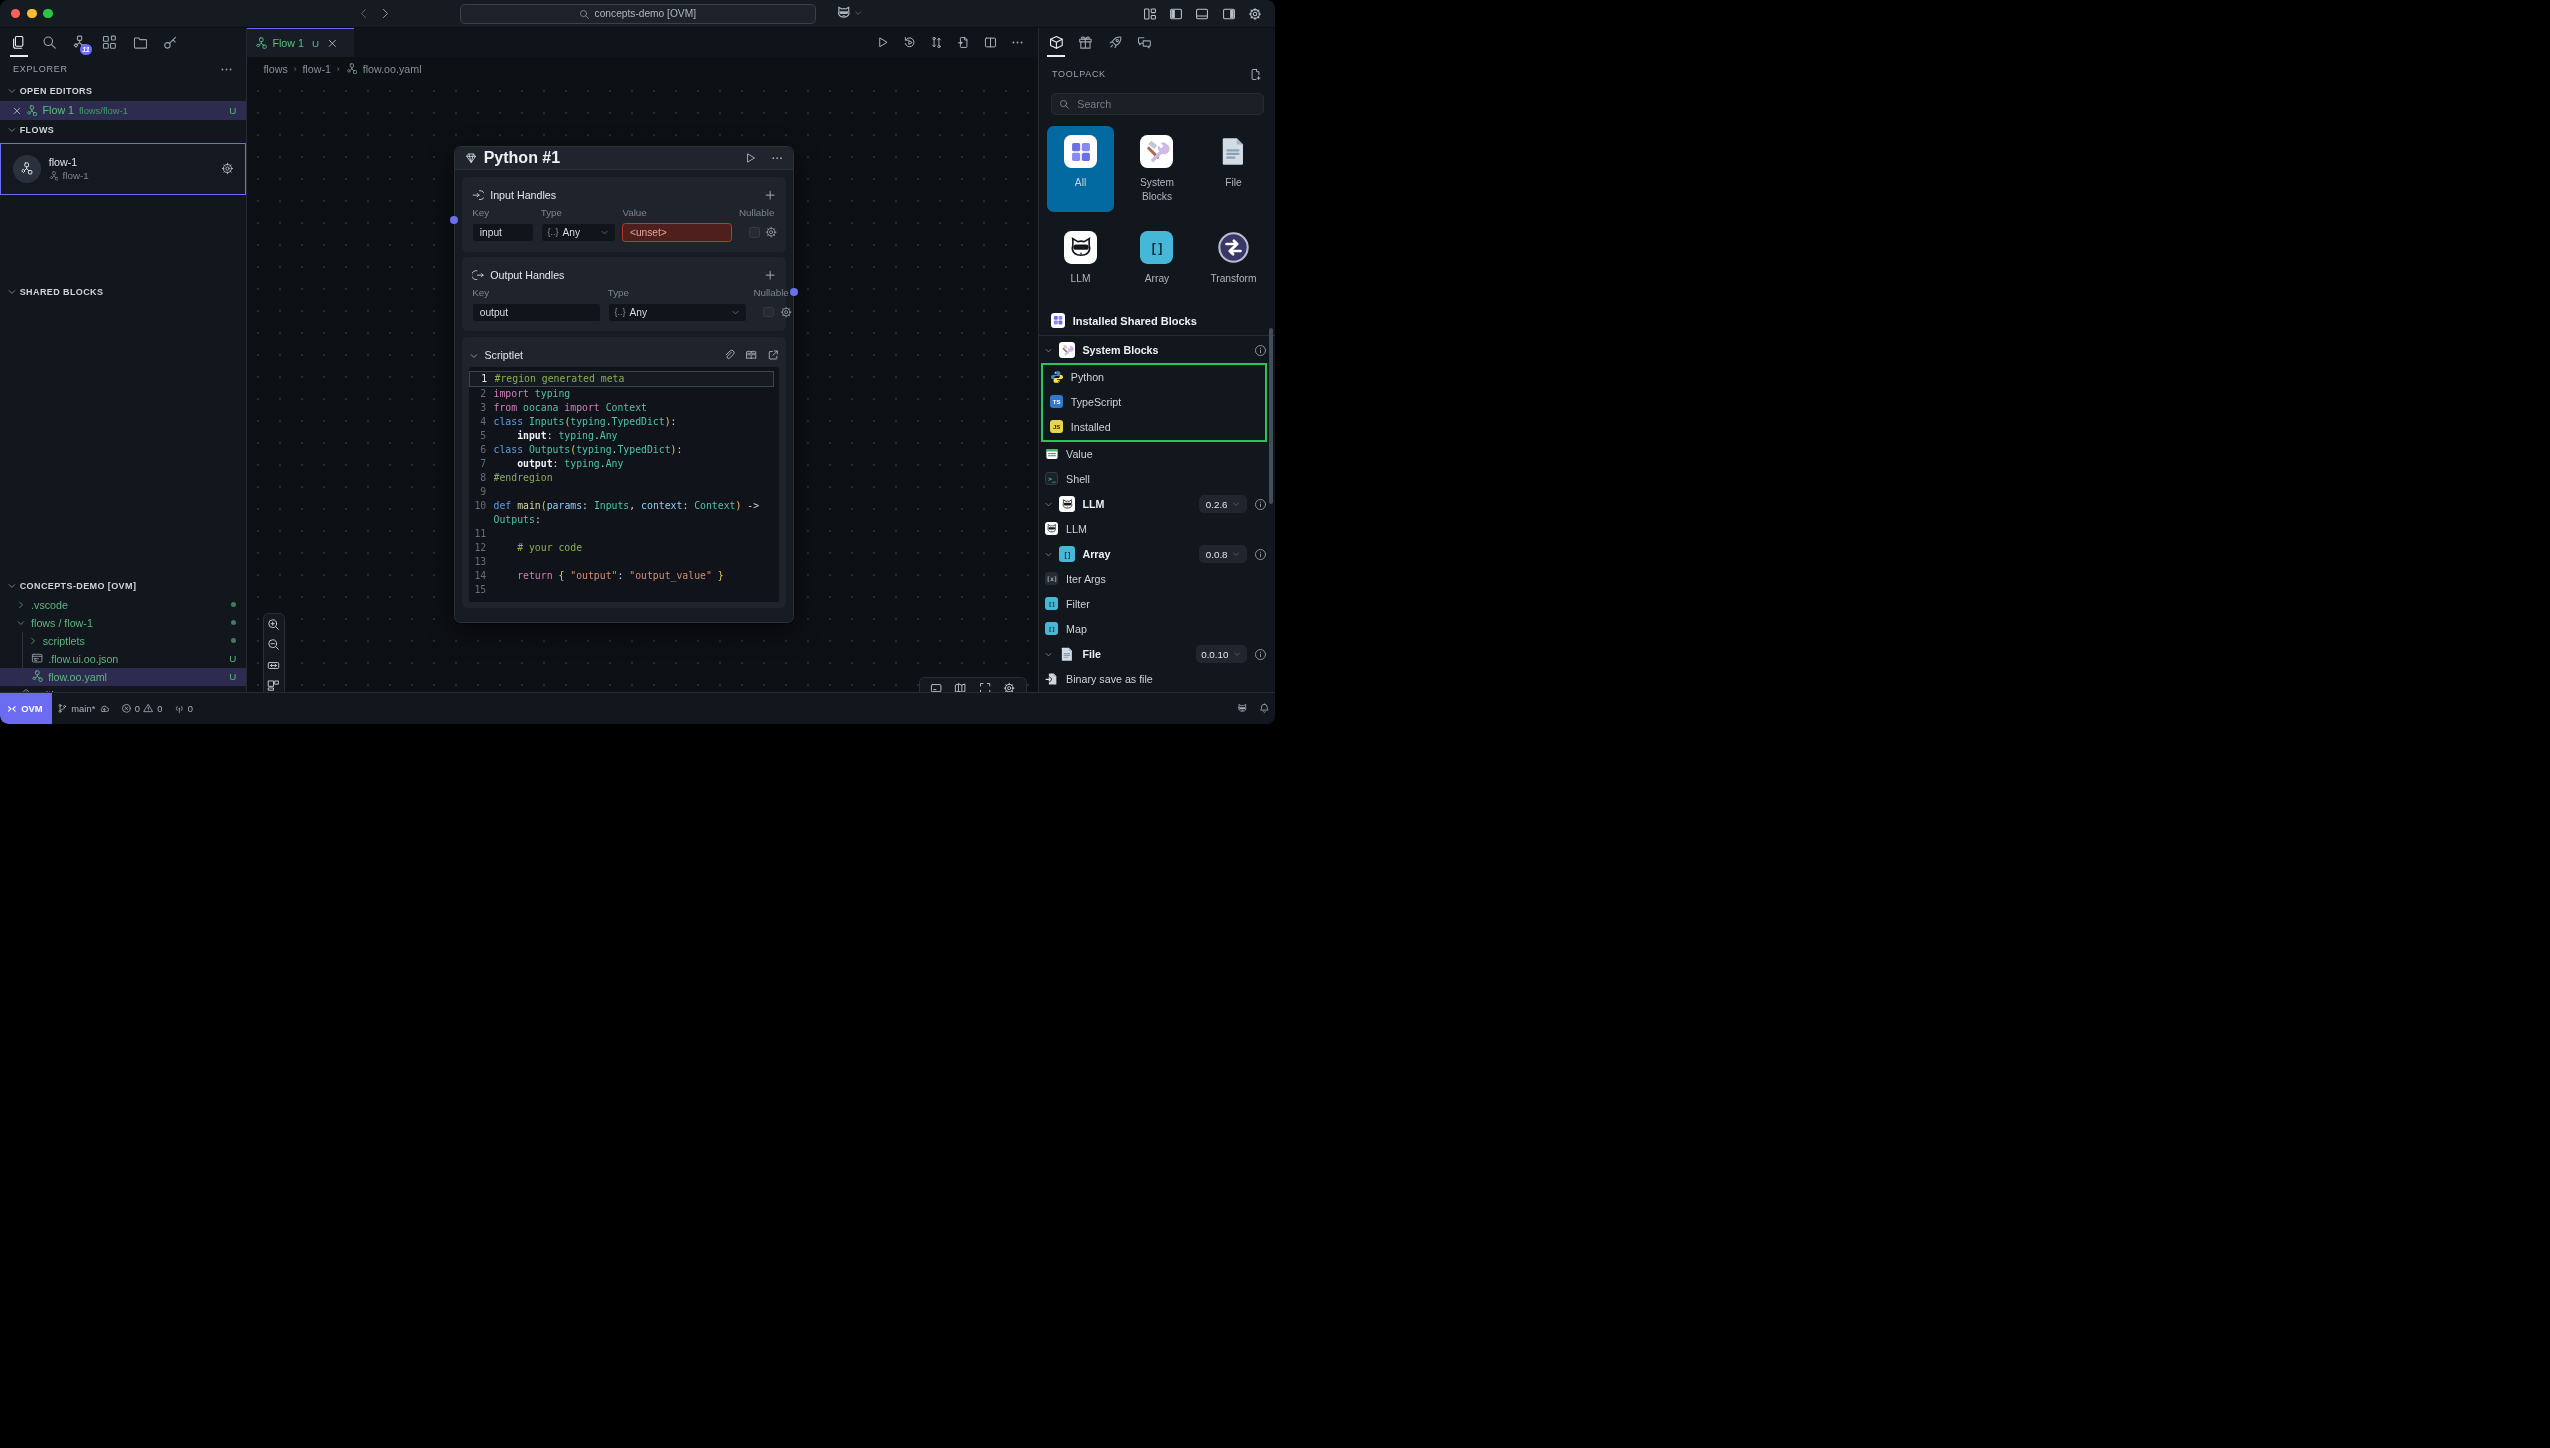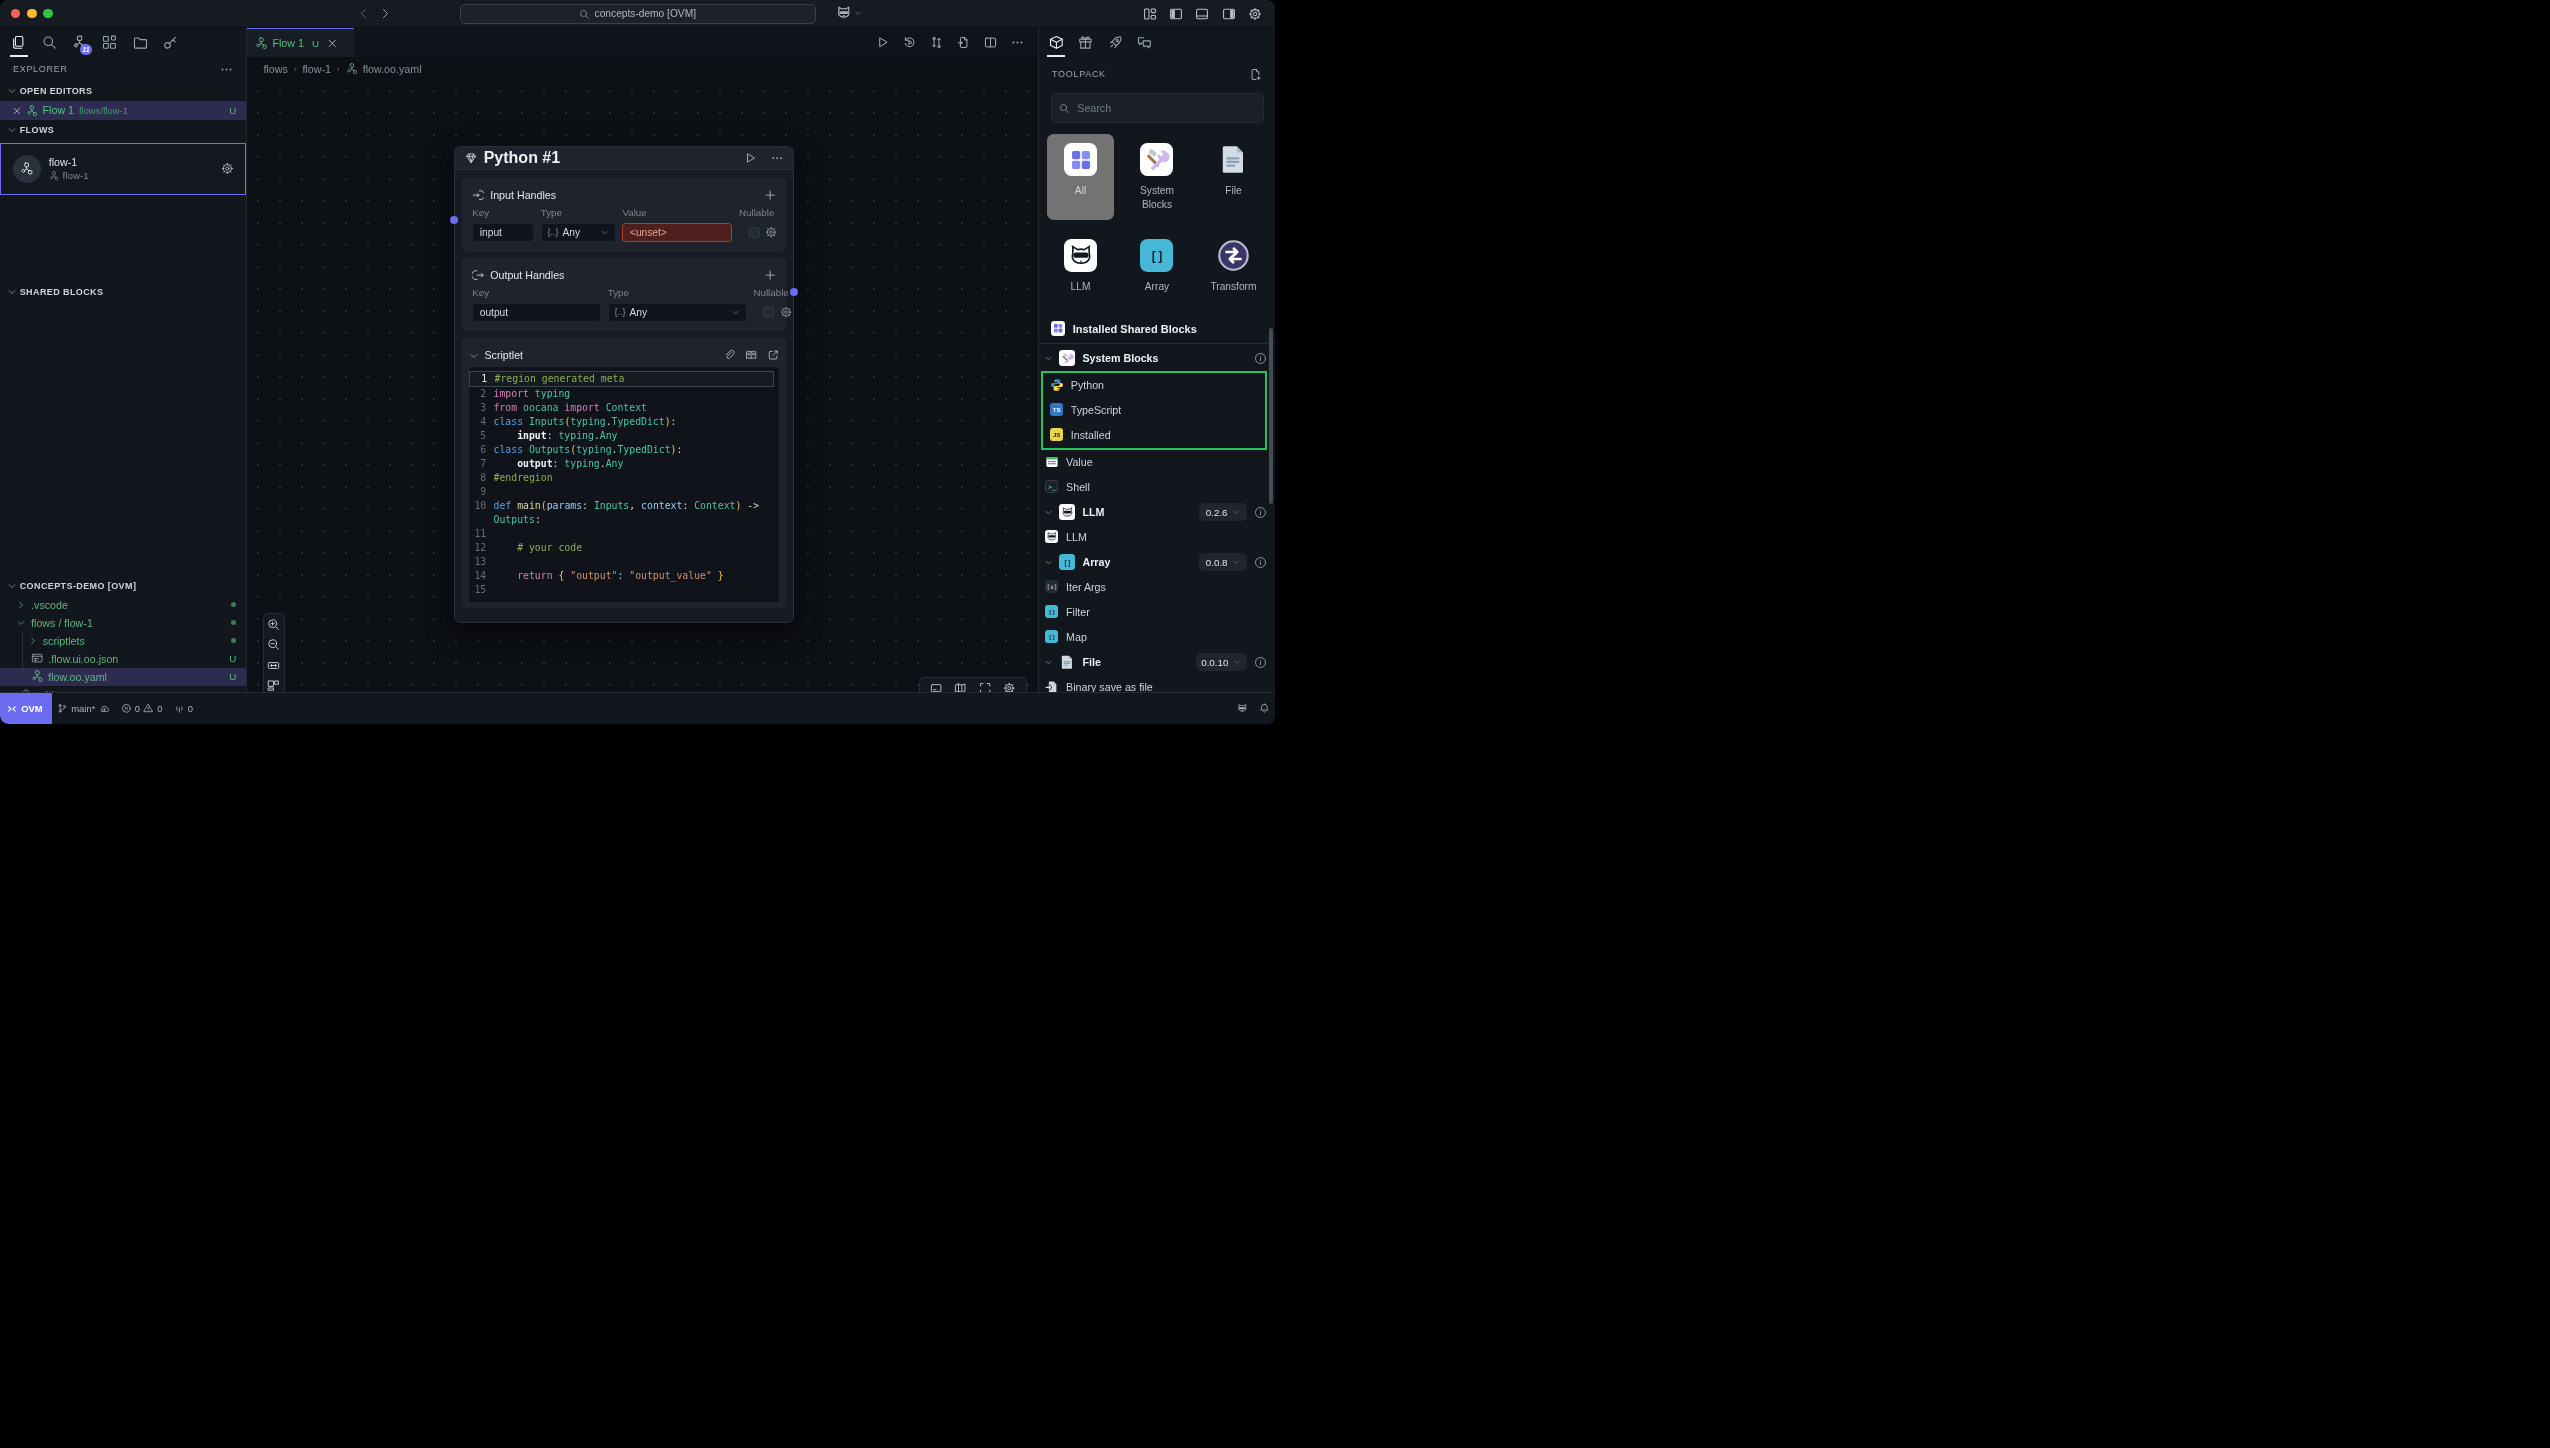--- a/index.html
+++ b/index.html
@@ -125,27 +125,27 @@
   .zoombar{position:absolute;left:15.6px;top:556px;width:22px;background:#14181f;border:0.8px solid #272e38;border-radius:5.7px;display:flex;flex-direction:column;align-items:center;padding:4.1px 0;gap:7.4px;z-index:5;}
   .zoombar .ic{width:13px;height:13px;color:#c3cad2;}
   .minibar{position:absolute;right:11.5px;top:620px;height:22px;background:#14181f;border:0.8px solid #272e38;border-radius:5.7px;display:flex;align-items:center;gap:12.3px;padding:0 9.8px;z-index:5;}
   .minibar .ic{width:12.3px;height:12.3px;color:#c3cad2;}
 
   
   .rpanel{width:237px;flex:none;background:#12161d;border-left:0.8px solid #242a33;position:relative;overflow:hidden;}
   .tph{margin-top:8.2px;height:18px;display:flex;align-items:center;padding:0 13px;}
   .tplabel{font-size:9px;letter-spacing:0.7px;color:#9aa3ad;}
   .tpadd{margin-left:auto;width:13px;height:13px;color:#aab2bc;}
-  .tpsearch{margin:9.8px 11.5px 0;height:30px;background:#1b2027;border:0.8px solid #242b34;border-radius:4.9px;display:flex;align-items:center;gap:5.7px;padding:0 7.4px;}
+  .tpsearch{margin:9.8px 11.5px 0;height:22px;background:#1b2027;border:0.8px solid #242b34;border-radius:4.9px;display:flex;align-items:center;gap:5.7px;padding:0 7.4px;}
   .tpsearch .sic2{width:10.7px;height:10.7px;color:#8b949e;flex:none;}
   .tpsearch input{background:transparent;border:none;outline:none;color:#c9d1d9;font-size:10.7px;width:100%;font-family:"Liberation Sans",sans-serif;}
   .tpsearch input::placeholder{color:#737d88;}
   .cards{margin:10.7px 8.2px 0;display:grid;grid-template-columns:repeat(3,1fr);gap:9.8px;}
   .card{border-radius:6.6px;text-align:center;padding:9.8px 1.6px 8.2px;}
-  .card.sel{background:#737373;}
+  .card.sel{background:#0369a1;}
   .card .cicon{width:33px;height:33px;margin:0 auto;display:flex;align-items:center;justify-content:center;}
   .card .clabel{margin-top:7.4px;font-size:10.2px;color:#aeb6bf;line-height:1.35;}
   .card.sel .clabel{color:#cdd4db;}
   .tile{display:inline-flex;align-items:center;justify-content:center;border-radius:3.3px;font-weight:700;font-family:"Liberation Sans",sans-serif;}
   .tile.wt{background:#fff;}
   .tile.ts{background:#3178c6;color:#fff;}
   .tile.js{background:#e8d44d;color:#2b2b12;}
   .tile.arr{background:#47b7d8;color:#0f2730;}
   .tile.sh{background:#1c222b;border:0.8px solid #323a45;color:#2fd18c;font-family:"DejaVu Sans Mono",monospace;}
   .tile.it{background:#262c35;color:#aab3bd;font-family:"DejaVu Sans Mono",monospace;}

